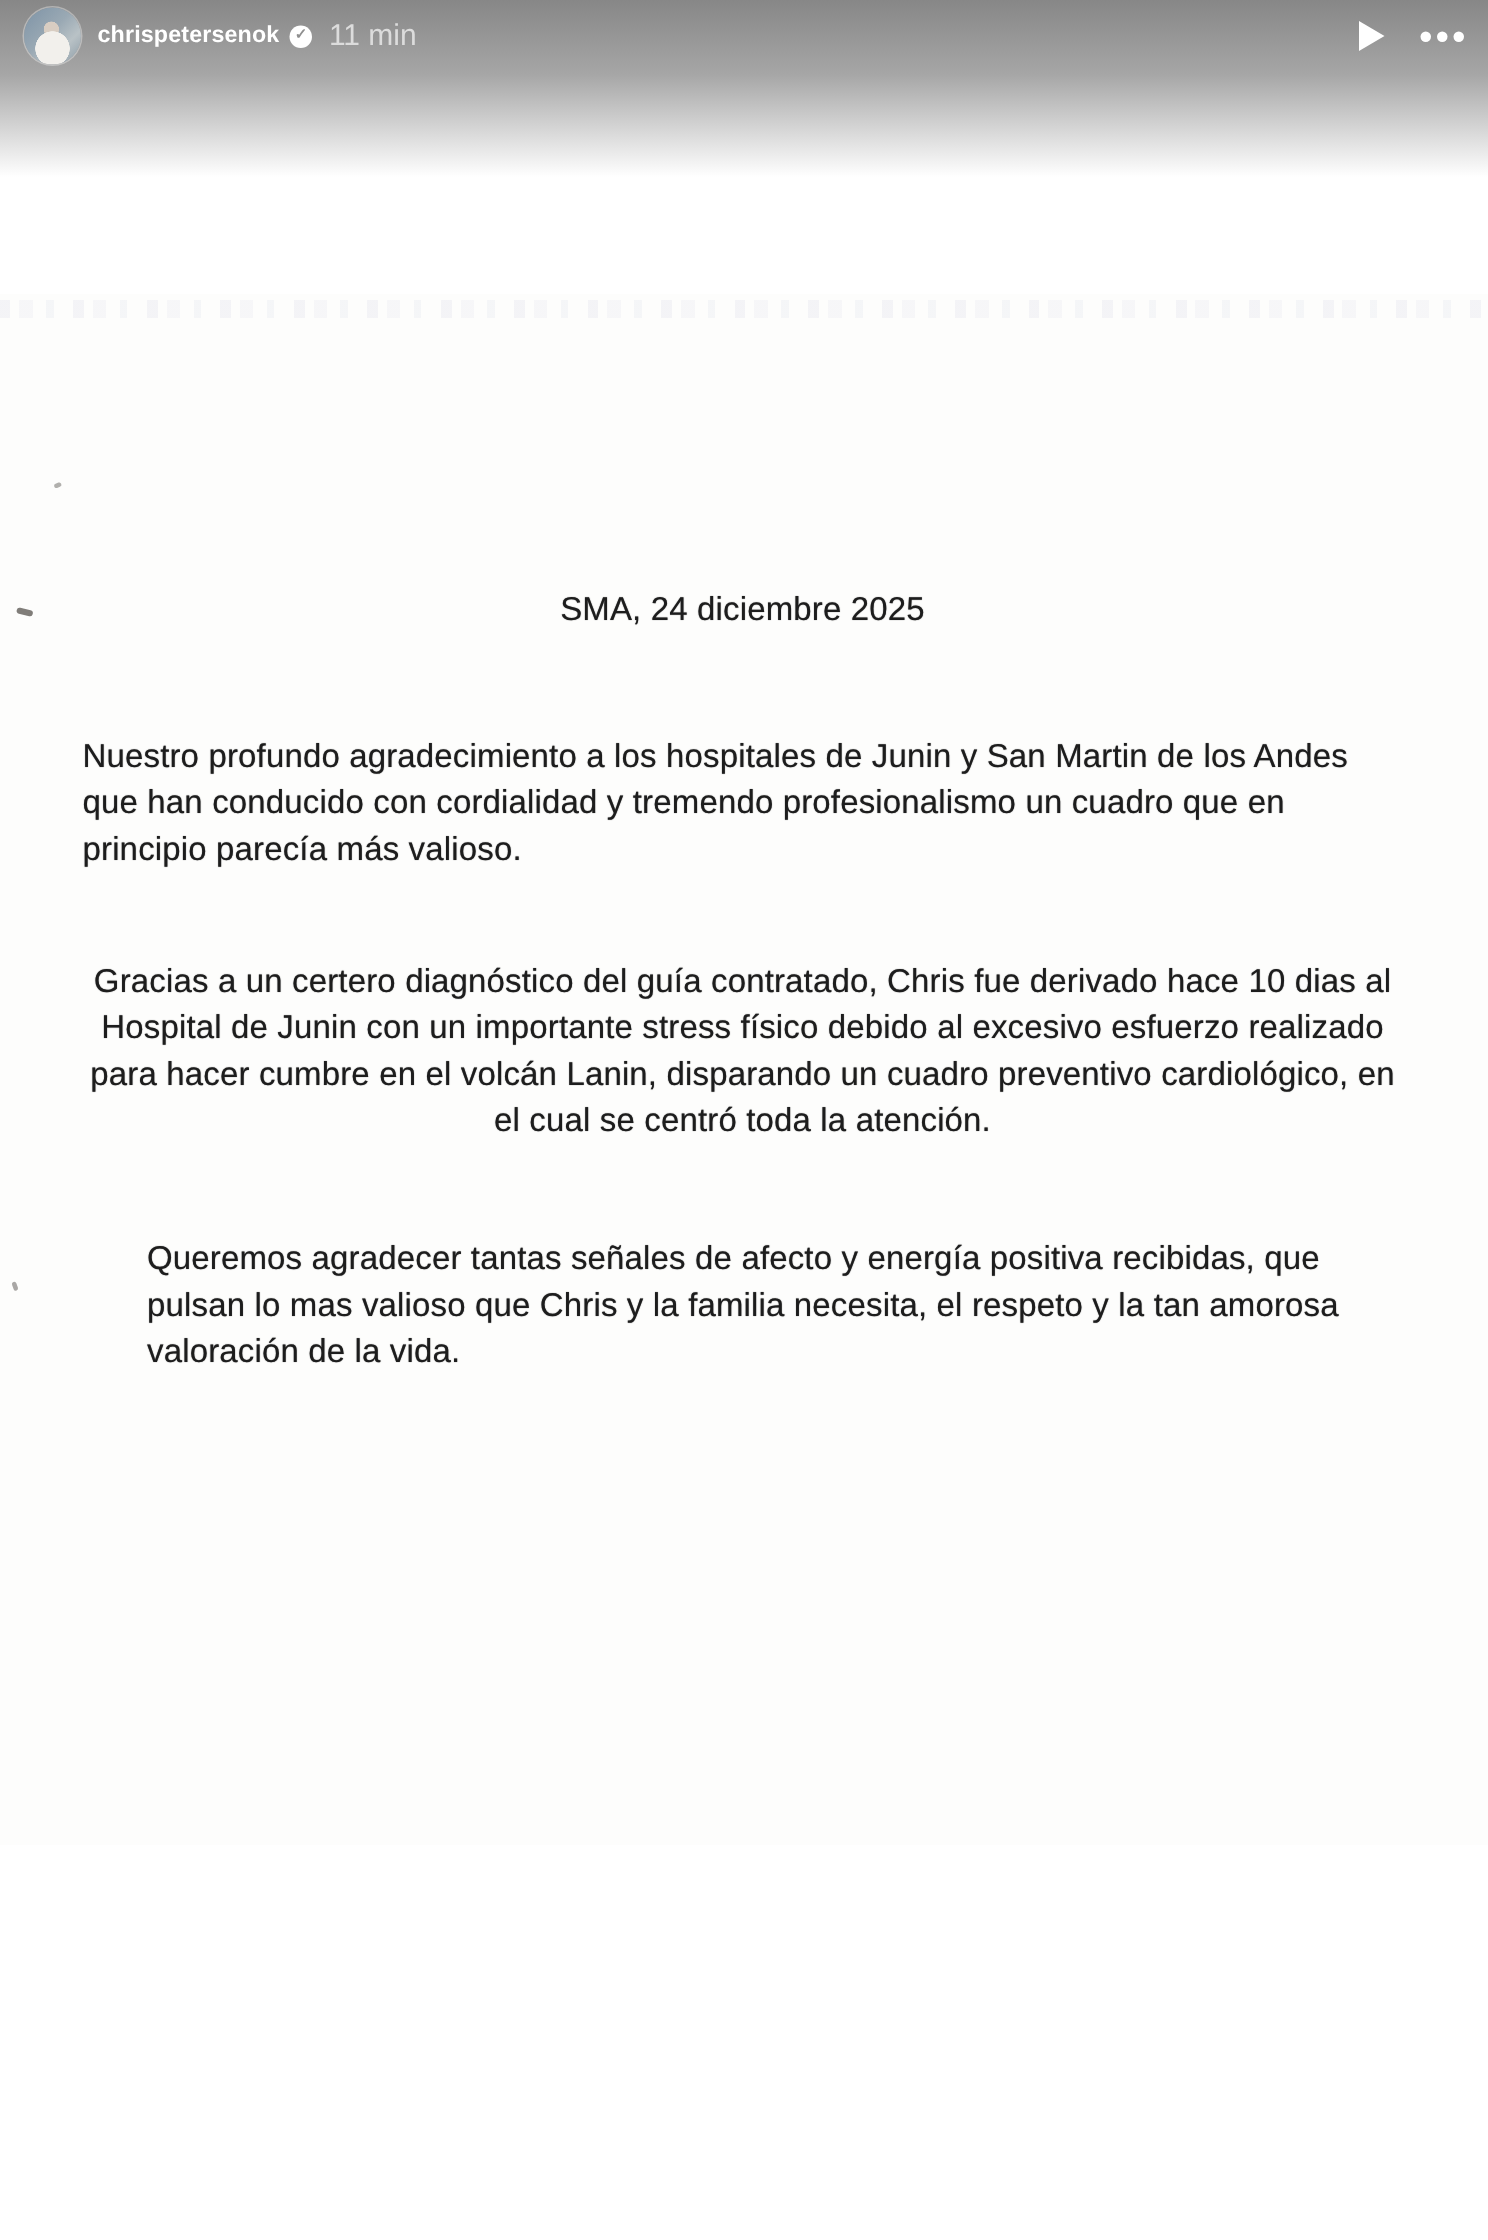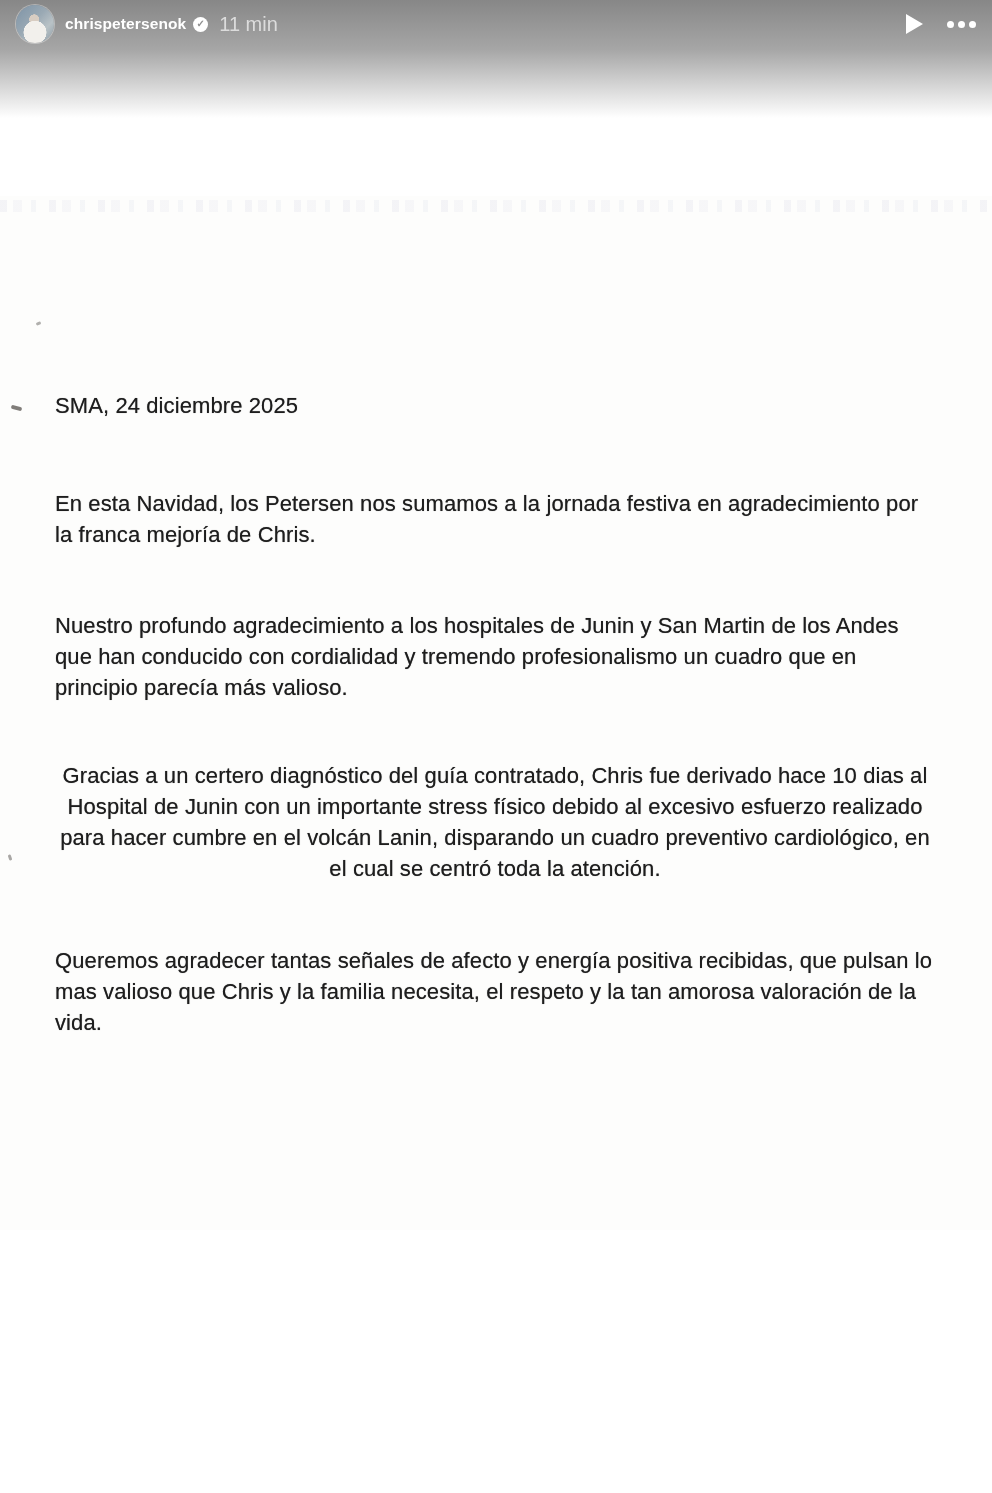--- a/index.html
+++ b/index.html
@@ -58,27 +58,27 @@
   .artifact.a2{left:36px;top:322px;width:5px;height:3px;transform:rotate(-20deg);opacity:.45;}
   .artifact.a3{left:7px;top:856px;width:6px;height:3px;transform:rotate(70deg);opacity:.5;}
 
   .doc-text{
     position:absolute;left:55px;top:390px;width:880px;
     color:#1d1d1d;font-size:22px;line-height:31px;
     text-shadow:0 0 .7px rgba(20,20,20,.65);
     letter-spacing:.1px;
   }
   .doc-text p{margin:0;white-space:pre-wrap;}
-  .dateline{margin-bottom:67px !important;}
+  .dateline{margin-bottom:67px !important;text-align:center;}
   .para{margin-bottom:58px !important;}
   .para.p1{margin-bottom:60px !important;}
   .para.p2{margin-bottom:57px !important;}
   .para.p3{margin-bottom:61px !important;text-align:center;}
   .para.p4{margin-bottom:58px !important;}
-  .para.p5{margin-bottom:0 !important;}
+  .para.p5{margin-bottom:0 !important;margin-left:43px;}
 
   
   .closing{
     position:absolute;left:0;top:1282px;width:992px;
     display:flex;flex-direction:column;align-items:center;
     font-family:"Liberation Serif",serif;color:#333333;gap:23px;
   }
   .sprout{width:42px;height:38px;margin-bottom:2px;}
   .closing .thanks{font-size:28px;line-height:34px;}
   .closing .sig{font-size:38px;line-height:36px;}
@@ -115,21 +115,20 @@
     <div class="paper-edge edge-top"></div>
     <div class="paper-edge edge-bottom"></div>
   </div>
 
   <span class="artifact a1"></span>
   <span class="artifact a2"></span>
   <span class="artifact a3"></span>
 
   <div class="doc-text">
     <p class="dateline">SMA, 24 diciembre 2025</p>
-    <p class="para p1">En esta Navidad, los Petersen nos sumamos a la jornada festiva en agradecimiento por la franca mejoría de Chris.</p>
     <p class="para p2">Nuestro profundo agradecimiento a los hospitales de Junin y San Martin de los Andes que han conducido con cordialidad y tremendo profesionalismo un cuadro que en principio parecía más valioso.</p>
     <p class="para p3">Gracias a un certero diagnóstico del guía contratado, Chris fue derivado hace 10 dias al Hospital de Junin con un importante stress físico debido al excesivo esfuerzo realizado para hacer cumbre en el volcán Lanin, disparando un cuadro preventivo cardiológico, en el cual se centró toda la atención.</p>
     <p class="para p5">Queremos agradecer tantas señales de afecto y energía positiva recibidas, que pulsan lo mas valioso que Chris y la familia necesita, el respeto y la tan amorosa valoración de la vida.</p>
   </div>
 
   <div class="closing">
     <svg class="sprout" viewBox="0 0 42 38">
       <path d="M21.5 36 C22.5 28 22 22 20 16" stroke="#6cb82e" stroke-width="2.6" fill="none" stroke-linecap="round"></path>
       <path d="M20 17 C12 19 7 17 4 11 C11 8 17 10 20 17 Z" fill="#74c32f"></path>
       <path d="M21 16 C22 8 26 4 34 3 C35 10 30 15 21 16 Z" fill="#5aa625"></path>

